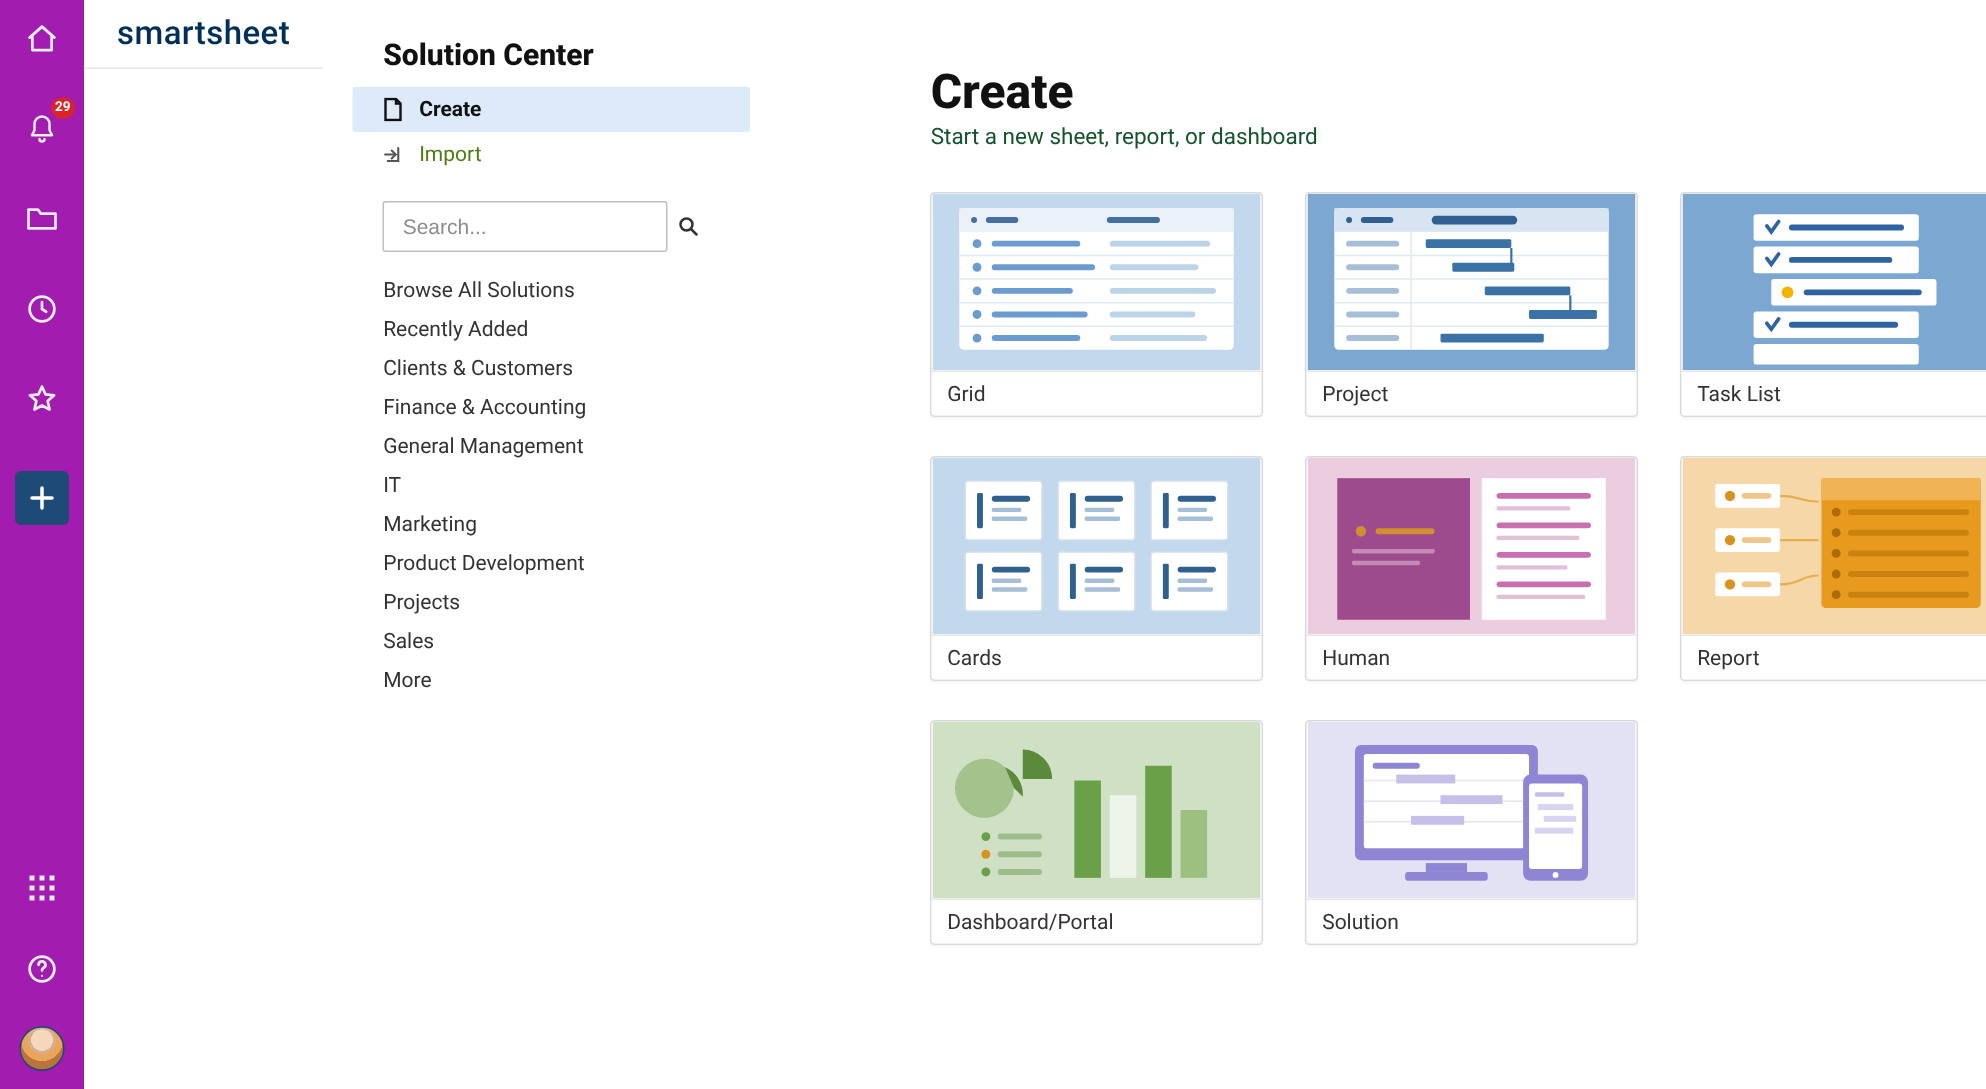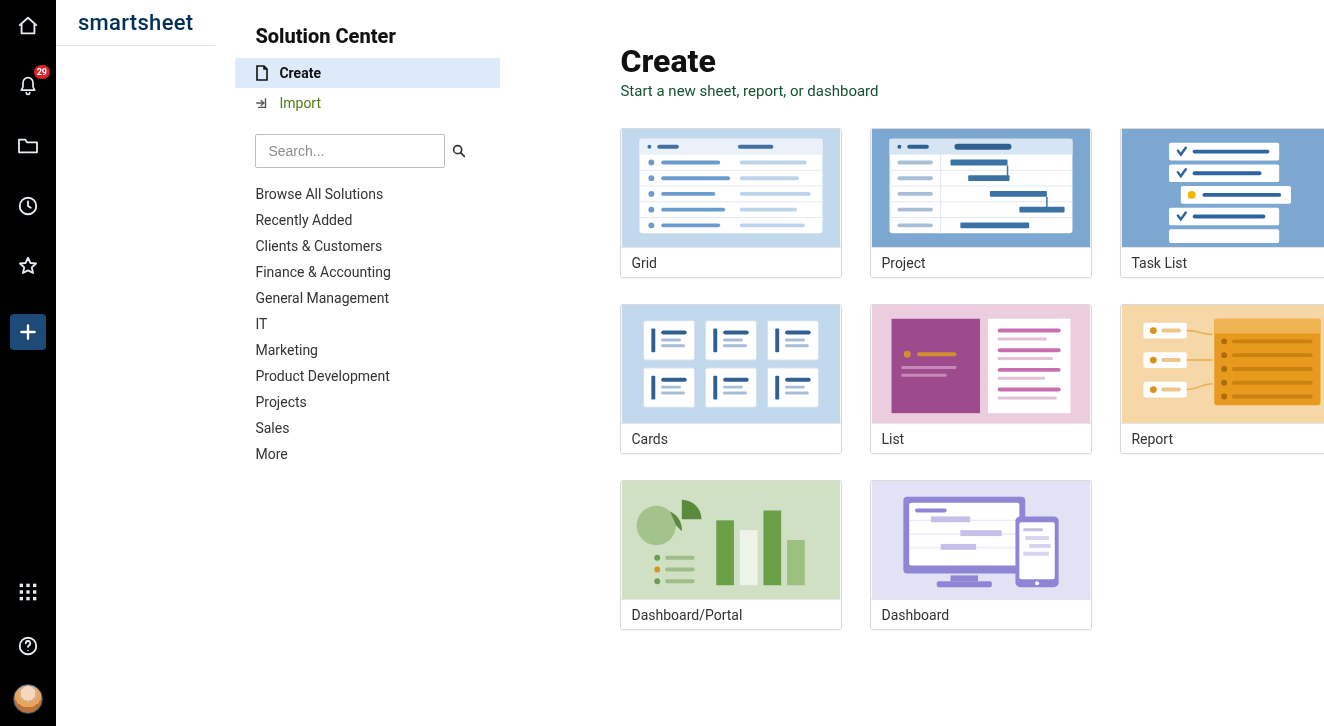--- a/index.html
+++ b/index.html
@@ -14,21 +14,21 @@
   .app {
     display: flex;
     height: 726px;
     width: 1324px;
     position: relative;
   }
 
   
   .nav-rail {
     width: 56px;
-    background: #000000;
+    background: #a21caf;
     display: flex;
     flex-direction: column;
     align-items: center;
     padding: 10px 16px;
     color: #fff;
     flex-shrink: 0;
     position: relative;
   }
   .nav-rail .rail-top,
   .nav-rail .rail-bottom {
@@ -512,21 +512,21 @@
                 <rect x="128" y="24" width="64" height="4" rx="2" fill="#c96fb0"></rect>
                 <rect x="128" y="33" width="50" height="3" rx="1" fill="#e2c0d8"></rect>
                 <rect x="128" y="44" width="64" height="4" rx="2" fill="#c96fb0"></rect>
                 <rect x="128" y="53" width="56" height="3" rx="1" fill="#e2c0d8"></rect>
                 <rect x="128" y="64" width="64" height="4" rx="2" fill="#c96fb0"></rect>
                 <rect x="128" y="73" width="48" height="3" rx="1" fill="#e2c0d8"></rect>
                 <rect x="128" y="84" width="64" height="4" rx="2" fill="#c96fb0"></rect>
                 <rect x="128" y="93" width="60" height="3" rx="1" fill="#e2c0d8"></rect>
               </svg>
             </div>
-            <div class="card-label">List</div>
+            <div class="card-label">Human</div>
           </div>
 
           <div class="card">
             <div class="card-thumb">
               <svg viewBox="0 0 222 120">
                 <rect width="222" height="120" fill="#f6d7a7"></rect>
                 <g>
                   <rect x="22" y="18" width="44" height="16" rx="2" fill="#fff"></rect>
                     <circle cx="32" cy="26" r="3.5" fill="#d8931e"></circle>
                     <rect x="40" y="24" width="20" height="4" rx="2" fill="#f0c589"></rect>
@@ -608,21 +608,21 @@
                 <rect x="70" y="64" width="36" height="6" fill="#c6bfe8"></rect>
                 <rect x="146" y="36" width="44" height="72" rx="5" fill="#8e86d4"></rect>
                 <rect x="150" y="42" width="36" height="58" rx="2" fill="#fff"></rect>
                 <rect x="154" y="48" width="20" height="3" rx="1" fill="#c6bfe8"></rect>
                 <rect x="156" y="56" width="24" height="4" fill="#d8d3f0"></rect>
                 <rect x="160" y="64" width="22" height="4" fill="#d8d3f0"></rect>
                 <rect x="154" y="72" width="26" height="4" fill="#d8d3f0"></rect>
                 <circle cx="168" cy="104" r="2" fill="#fff"></circle>
               </svg>
             </div>
-            <div class="card-label">Dashboard</div>
+            <div class="card-label">Solution</div>
           </div>
 
         </div>
       </div>
 
     </div>
   </div>
 </div>
 
 </body></html>

